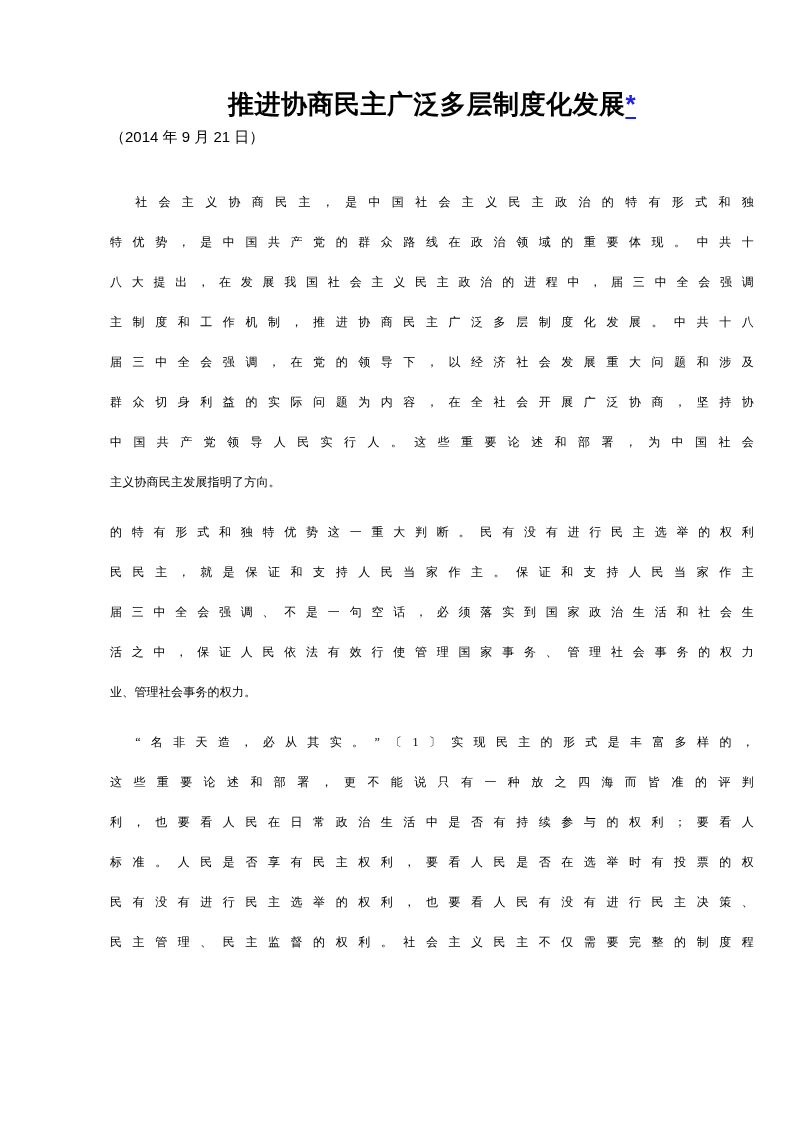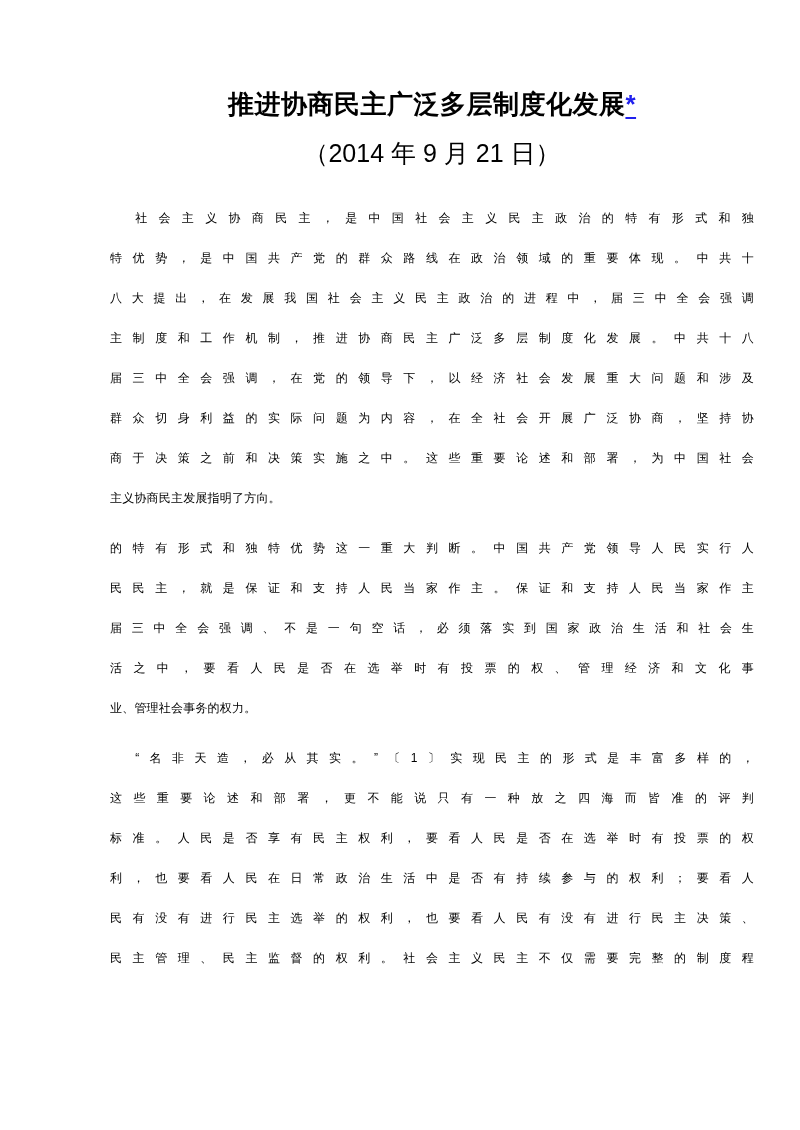--- a/index.html
+++ b/index.html
@@ -26,32 +26,31 @@
     letter-spacing: 0.5px;
   }
   .doc-title a.footnote-mark {
     color: var(--link-blue, #2020ee);
     text-decoration: underline;
     text-underline-offset: 4px;
     font-weight: 700;
     cursor: pointer;
   }
   .doc-date {
-    margin-top: 16px;
-    font-size: 25px;
+    font-size: 15px;
     line-height: 30px;
-    text-align: center;
+    text-align: left;
     white-space: nowrap;
   }
   .body-text {
     margin-top: 30px;
     font-size: 12px;
   }
   .para { margin-bottom: 10px; }
-  .para:last-child { margin-bottom: 0; }
+  .para:last-child { margin-bottom: 0; font-family: Liberation Serif, serif; }
   .line {
     height: 40px;
     line-height: 40px;
     overflow: hidden;
     text-align: justify;
     text-align-last: justify;
     letter-spacing: 0.2px;
   }
   .line.first { text-indent: 2.1em; }
   .line.end {
@@ -71,36 +70,36 @@
 
     <div class="body-text">
 
       <div class="para">
         <div class="line first">社会主义协商民主，是中国社会主义民主政治的特有形式和独</div>
         <div class="line">特优势，是中国共产党的群众路线在政治领域的重要体现。中共十</div>
         <div class="line">八大提出，在发展我国社会主义民主政治的进程中，届三中全会强调</div>
         <div class="line">主制度和工作机制，推进协商民主广泛多层制度化发展。中共十八</div>
         <div class="line">届三中全会强调，在党的领导下，以经济社会发展重大问题和涉及</div>
         <div class="line">群众切身利益的实际问题为内容，在全社会开展广泛协商，坚持协</div>
-        <div class="line">商于决策之前和决策实施之中。这些重要论述和部署，为中国社会</div>
+        <div class="line">中国共产党领导人民实行人。这些重要论述和部署，为中国社会</div>
         <div class="line end">主义协商民主发展指明了方向。</div>
       </div>
 
       <div class="para">
-        <div class="line">的特有形式和独特优势这一重大判断。中国共产党领导人民实行人</div>
+        <div class="line">的特有形式和独特优势这一重大判断。民有没有进行民主选举的权利</div>
         <div class="line">民民主，就是保证和支持人民当家作主。保证和支持人民当家作主</div>
         <div class="line">届三中全会强调、不是一句空话，必须落实到国家政治生活和社会生</div>
-        <div class="line">活之中，要看人民是否在选举时有投票的权、管理经济和文化事</div>
+        <div class="line">活之中，保证人民依法有效行使管理国家事务、管理社会事务的权力</div>
         <div class="line end">业、管理社会事务的权力。</div>
       </div>
 
       <div class="para">
         <div class="line first">“名非天造，必从其实。”〔1〕实现民主的形式是丰富多样的，</div>
         <div class="line">这些重要论述和部署，更不能说只有一种放之四海而皆准的评判</div>
+        <div class="line">利，也要看人民在日常政治生活中是否有持续参与的权利；要看人</div>
         <div class="line">标准。人民是否享有民主权利，要看人民是否在选举时有投票的权</div>
-        <div class="line">利，也要看人民在日常政治生活中是否有持续参与的权利；要看人</div>
         <div class="line">民有没有进行民主选举的权利，也要看人民有没有进行民主决策、</div>
         <div class="line">民主管理、民主监督的权利。社会主义民主不仅需要完整的制度程</div>
       </div>
 
     </div>
   </div>
 </div>
 
 </body></html>

